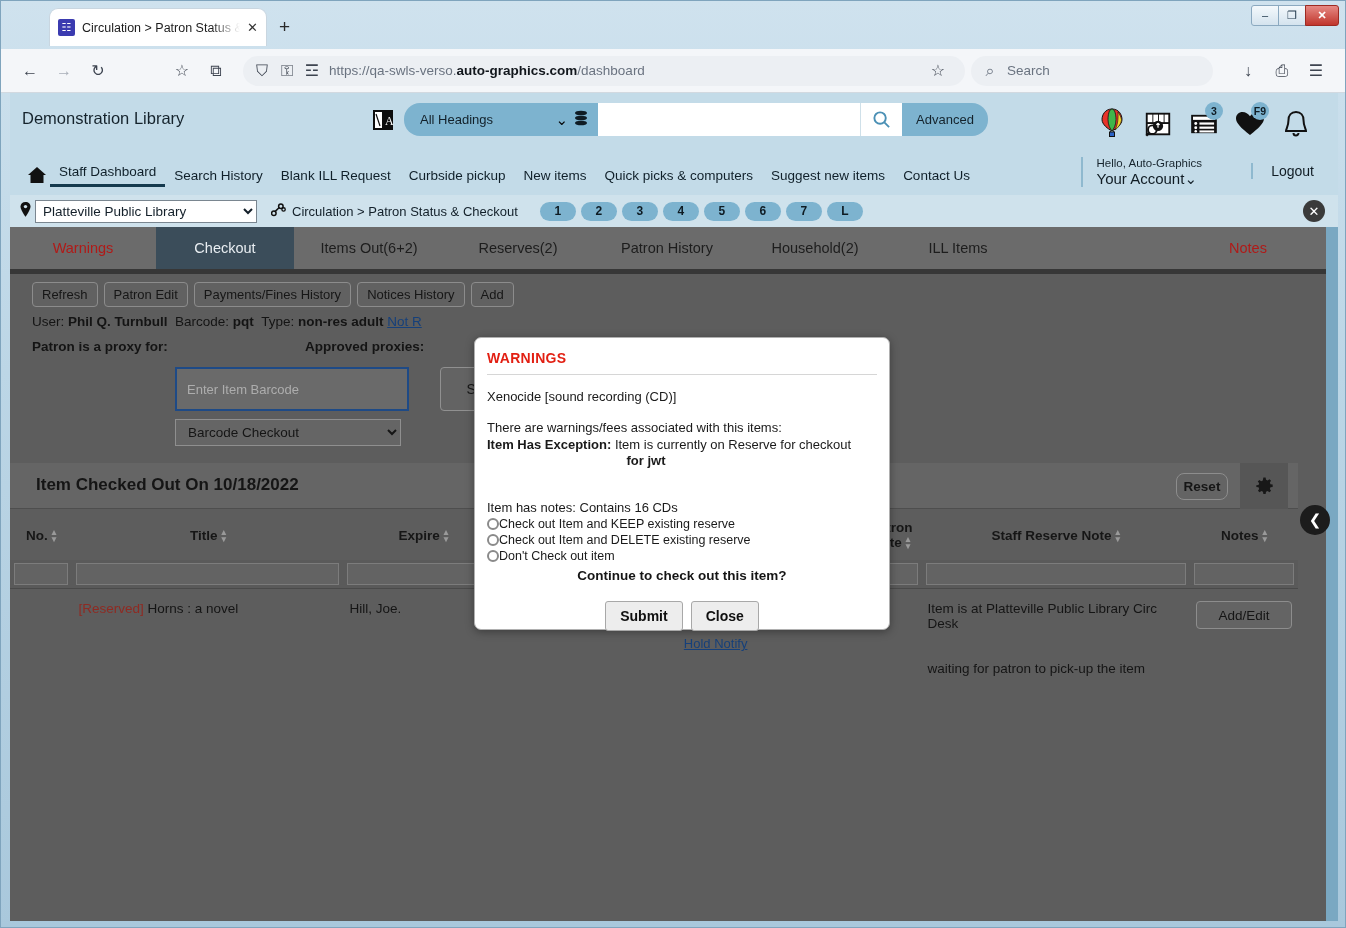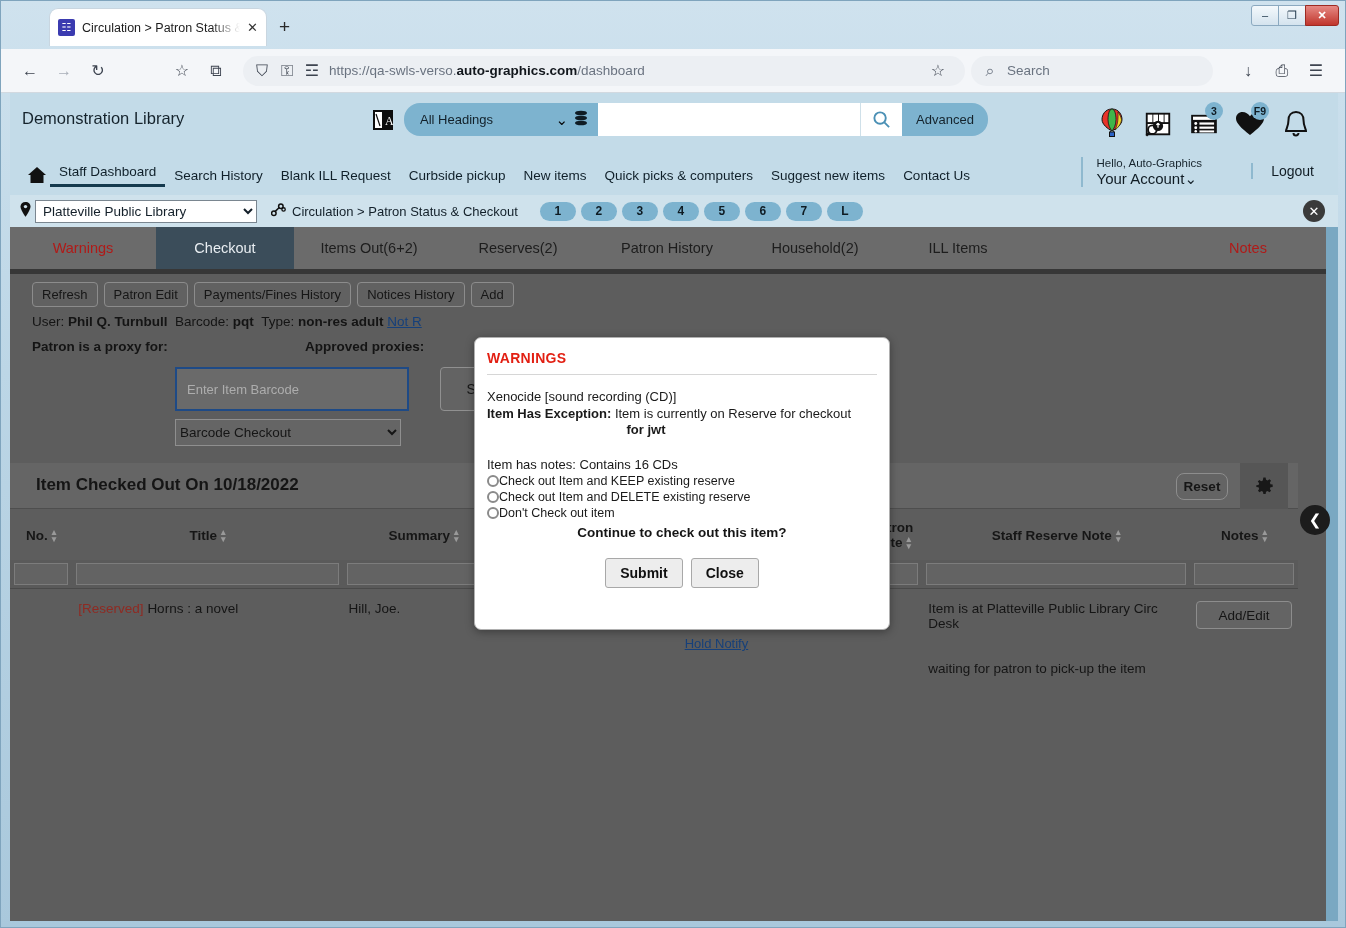--- a/index.html
+++ b/index.html
@@ -200,21 +200,21 @@
   }
   #barcodeinput::placeholder { color:#adadad; }
   #submitbtn {
     position:absolute; left:430px; top:140px; width:78px; height:44px;
     background:#636363; border:1px solid #909090; border-radius:4px;
     font-family:inherit; font-size:14px; color:#171717; cursor:pointer;
   }
   #modeselect {
     position:absolute; left:165px; top:192px; width:226px; height:27px;
     font-family:inherit; font-size:13.5px; border:1px solid #8f8f8f;
-    background:#656565; color:#151515; padding-left:0;
+    background:#656565; color:#151515; padding-left:8px;
   }
 
   #checkedheader {
     position:absolute; left:0; top:236px; width:1288px; height:46px;
     background:#656565; border-bottom:1px solid #4e4e4e;
   }
   #checkedtitle {
     position:absolute; left:26px; top:12px;
     font-size:17px; font-weight:bold; color:#151515;
   }
@@ -270,21 +270,21 @@
     box-shadow:0 2px 9px rgba(0,0,0,.35); z-index:40;
     padding:12px 12px 0 12px;
   }
   #modaltitle { font-size:14px; font-weight:bold; color:#e21f12; letter-spacing:.3px; }
   #modalrule { margin-top:8px; border-top:1px solid #d6d6d6; }
   #mline1 { margin-top:14px; font-size:13px; color:#1a1a1a; }
   #mline2 { margin-top:16px; font-size:13px; color:#1a1a1a; }
   #mexc { margin-top:2px; font-size:13px; color:#1a1a1a; }
   #mexc b { font-weight:bold; }
   #mfor { text-align:center; font-size:13px; font-weight:bold; color:#1a1a1a; margin-top:1px; padding-right:72px; }
-  #mnotes { margin-top:20px; font-size:13px; color:#1a1a1a; }
+  #mnotes { margin-top:32px; font-size:13px; color:#1a1a1a; }
   .radioline { display:flex; align-items:center; margin-top:2px; font-size:12.5px; color:#1a1a1a; }
   .rbtn {
     width:12px; height:12px; border:2px solid #8a8a8a; border-radius:50%;
     background:#fff; flex:0 0 auto; cursor:pointer;
   }
   #mcontinue { text-align:center; font-size:13.5px; font-weight:bold; color:#151515; margin-top:5px; }
   #mbtns { display:flex; justify-content:center; gap:8px; margin-top:18px; }
   .mbtn {
     height:30px; padding:0 14px; background:#ededed;
     border:1px solid #a8a8a8; border-radius:3px;
@@ -532,21 +532,21 @@
             </svg>
         </div>
       </div>
 
       <div id="tablewrap">
         <table class="grid">
           <thead>
             <tr>
               <th style="width:66px"><span>No.</span><span class="sortarrows">▴<br>▾</span></th>
               <th style="width:292px"><span>Title</span><span class="sortarrows">▴<br>▾</span></th>
-              <th style="width:172px"><span>Summary</span><span class="sortarrows">▴<br>▾</span></th>
+              <th style="width:172px"><span>Expire</span><span class="sortarrows">▴<br>▾</span></th>
               <th style="width:110px"><span>Barcode</span><span class="sortarrows">▴<br>▾</span></th>
               <th style="width:30px"><span>No.</span><br><span class="sortarrows">▴<br>▾</span></th>
               <th style="width:104px"><span>Due Date</span><span class="sortarrows">▴<br>▾</span></th>
               <th style="width:90px"><span>Expire Date</span><span class="sortarrows">▴<br>▾</span></th>
               <th style="width:62px"><span>Patron Note</span><span class="sortarrows">▴<br>▾</span></th>
               <th style="width:290px"><span>Staff Reserve Note</span><span class="sortarrows">▴<br>▾</span></th>
               <th><span>Notes</span><span class="sortarrows">▴<br>▾</span></th>
             </tr>
           </thead>
           <tbody>
@@ -605,20 +605,21 @@
       </div>
 
       <div id="collapsearrow">❮</div>
       <div id="rightscroll"></div>
     </div>
 
     <div id="modal">
       <div id="modaltitle">WARNINGS</div>
       <div id="modalrule"></div>
       <div id="mline1">Xenocide [sound recording (CD)]</div>
+      <div id="mline2">There are warnings/fees associated with this items:</div>
       <div id="mexc"><b>Item Has Exception:</b> <span>Item is currently on Reserve for checkout</span></div>
       <div id="mfor">for jwt</div>
       <div id="mnotes">Item has notes: Contains 16 CDs</div>
       <div class="radioline">
           <span class="rbtn"></span>
           <span>Check out Item and KEEP existing reserve</span>
         </div>
       <div class="radioline">
           <span class="rbtn"></span>
           <span>Check out Item and DELETE existing reserve</span>

